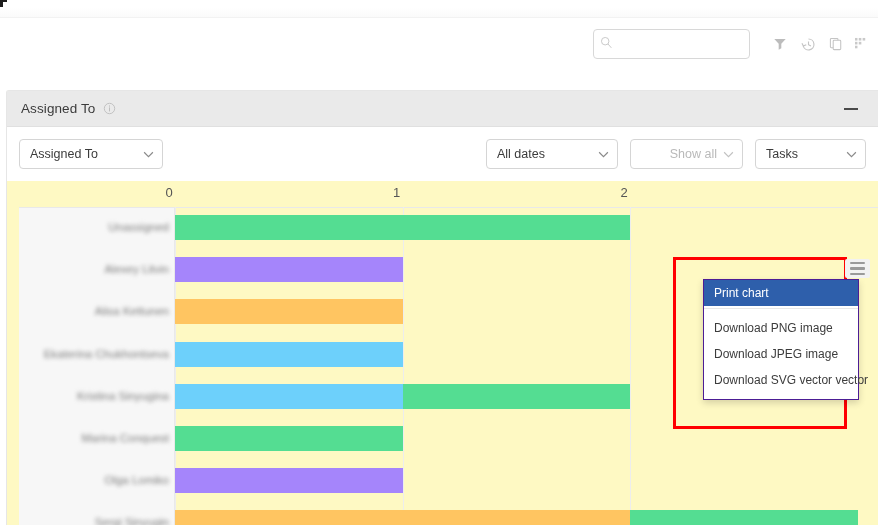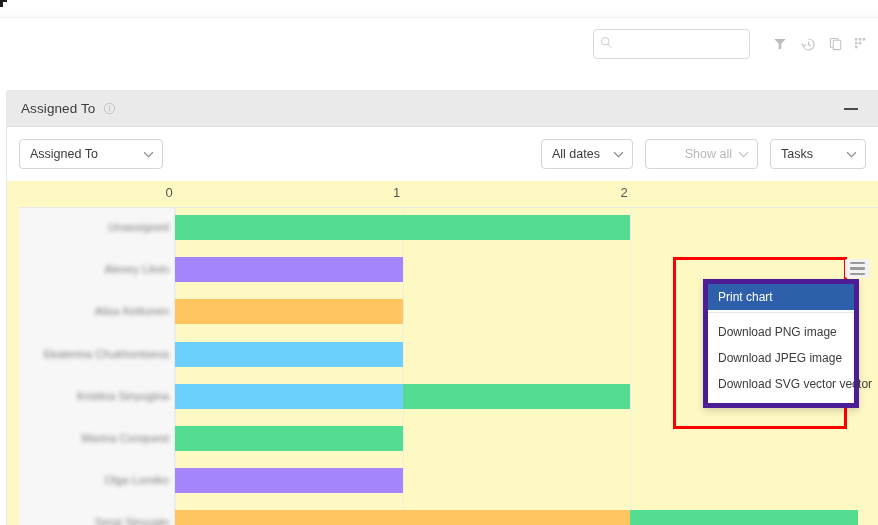--- a/index.html
+++ b/index.html
@@ -76,23 +76,23 @@
     background:#ffffff;
   }
   .select {
     height:30px; border:1px solid #d5d5d5; border-radius:4px; background:#fff;
     display:flex; align-items:center; padding:0 8px 0 10px; cursor:pointer;
     font-size:12.5px; color:#3b3b3b; gap:6px;
   }
   .select .lbl { flex:1; white-space:nowrap; }
   .select.muted .lbl { color:#b9b9b9;text-align:right; }
   #sel-assigned { width:144px; }
-  #sel-dates { width:92px; margin-left:auto; }
+  #sel-dates { width:132px; margin-left:auto; }
   #sel-show  { width:113px; margin-left:12px; }
-  #sel-type  { width:96px; margin-left:12px; }
+  #sel-type  { width:111px; margin-left:12px; }
   .chev { flex:0 0 auto; }
 
   
   #chart-area { position:relative; height:calc(100% - 90px); }
   #axis-row { position:relative; height:26px; }
   .tick-label {
     position:absolute; top:4px; font-size:13px; color:#555;
     transform:translateX(-50%);
   }
   #plot {
@@ -122,21 +122,21 @@
   }
   #hamburger-btn {
     position:absolute; right:8px; top:168px; width:25px; height:19px;
     background:#f2f2f2; border-radius:2px;
     display:flex; flex-direction:column; justify-content:center; align-items:center;
     gap:3px; cursor:pointer; z-index:6;
   }
   #hamburger-btn i { width:15px; height:2.5px; background:#9a9a9a; border-radius:1px; display:block; }
   #export-menu {
     position:absolute; left:696px; top:188px; width:156px;
-    background:#ffffff; border:5px solid #4c1d95;
+    background:#ffffff; border:1px solid #4c1d95;
     box-shadow:0 3px 7px rgba(0,0,0,.16);
     z-index:5; padding-bottom:6px;
   }
   .menu-item {
     font-size:12px; color:#3c3c3c; padding:6px 10px; cursor:pointer; white-space:nowrap;
   }
   .menu-item.active { background:#2e5fab; color:#ffffff; }
   #menu-sep { height:1px; background:#e8e8e8; margin:2px 0 6px 0; }
 </style>
 </head>

